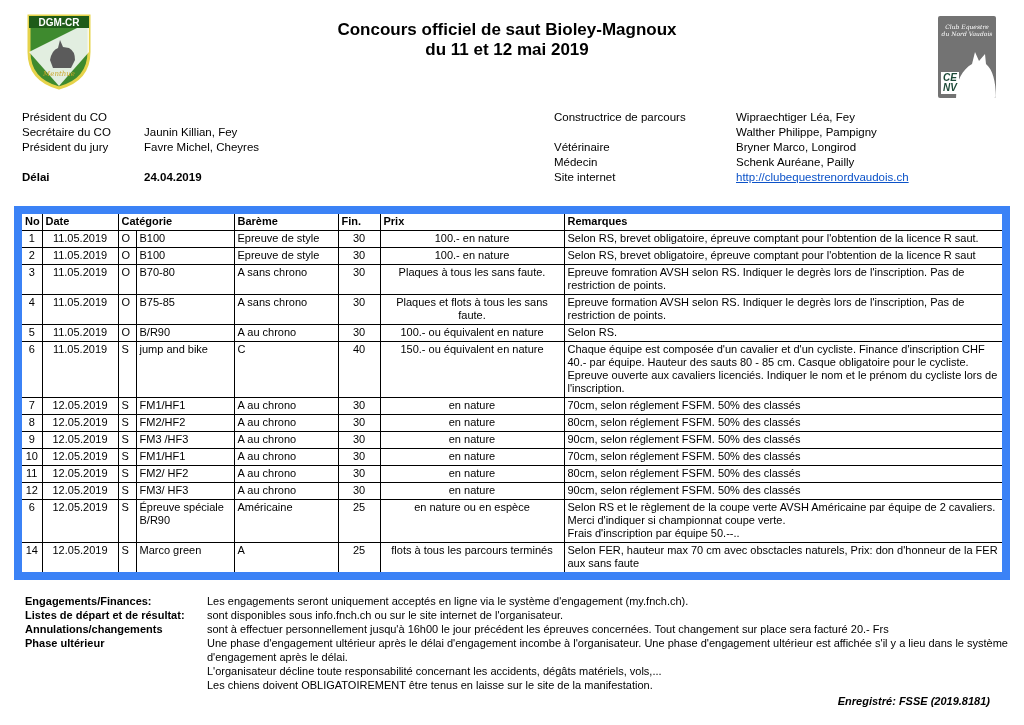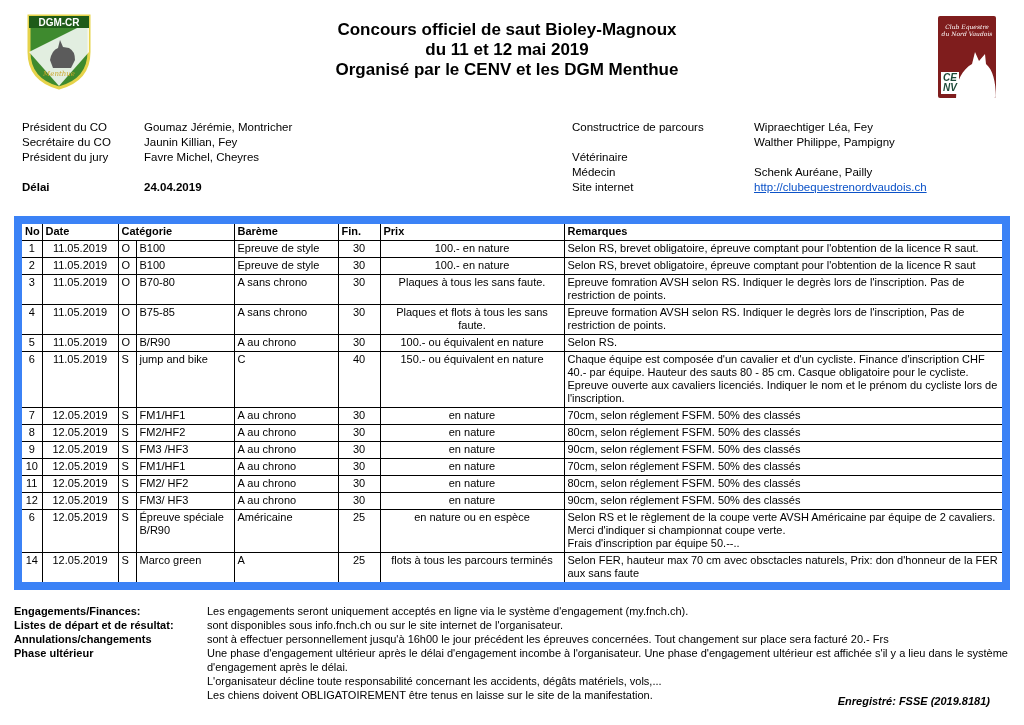--- a/index.html
+++ b/index.html
@@ -7,31 +7,31 @@
     font-family:"Liberation Sans","DejaVu Sans",sans-serif; color:#000; }
   .page { position:relative; width:1024px; height:725px; padding:10px 14px; overflow:hidden; }
 
   
   .header { position:relative; height:92px; }
   .title-block { position:absolute; left:120px; right:130px; top:10px; text-align:center; }
   .title-line { font-weight:bold; font-size:17px; line-height:20px; }
 
   .shield { position:absolute; left:12px; top:4px; width:66px; height:76px; }
   .cenv { position:absolute; right:14px; top:6px; width:58px; height:82px;
-    background:#7f1d1d; border-radius:2px; overflow:hidden; }
+    background:#737373; border-radius:2px; overflow:hidden; }
   .cenv .club-text { color:#fff; font-family:"DejaVu Serif",serif; font-style:italic;
     font-size:6px; line-height:7px; text-align:center; padding-top:7px; }
   .cenv svg { position:absolute; bottom:-2px; right:-2px; }
   .cenv .abbr { position:absolute; left:3px; bottom:4px; background:#fff; color:#1d4a38;
     font-weight:bold; font-size:10px; line-height:10px; padding:1px 2px; font-style:italic; }
 
   
-  .officials { position:relative; height:96px; font-size:11.5px; line-height:15px; margin-top:18px; }
+  .officials { position:relative; height:96px; font-size:11.5px; line-height:15px; margin-top:8px; }
   .off-left { position:absolute; left:8px; top:0; width:420px; }
-  .off-right { position:absolute; left:558px; top:0; right:0; }
+  .off-right { position:absolute; left:540px; top:0; right:0; }
   .info-row { display:flex; }
   .info-label { width:122px; flex:none; }
   .off-right .info-label { width:182px; }
   .info-value { flex:1; }
   .delai-row { margin-top:15px; font-weight:bold; }
   .link { color:#0b52c8; text-decoration:underline; }
 
   
   table.sched { width:996px; border-collapse:collapse; table-layout:fixed;
     border:8px solid #3b82f6; font-size:11px; }
@@ -40,21 +40,21 @@
   table.sched th { font-weight:bold; text-align:left; }
   th.c, td.c { text-align:center; }
   td.remarks { white-space:pre-line; }
   col.w-no{width:24px;} col.w-date{width:76px;} col.w-os{width:18px;}
   col.w-cat{width:98px;} col.w-bar{width:104px;} col.w-fin{width:42px;}
   col.w-prix{width:184px;}
 
   
   .notes { margin-top:14px; font-size:11px; line-height:14px; display:grid;
     grid-template-columns:193px 1fr; column-gap:0; row-gap:0; }
-  .note-label { font-weight:bold; padding-right:8px; }
+  .note-label { font-weight:bold; padding-right:8px;margin-left:11px; }
   .note-extra { grid-column:2; }
   .registered { position:absolute; right:34px; bottom:18px; font-weight:bold;
     font-style:italic; font-size:11px;margin-left:40px; }
 </style>
 </head>
 <body>
 
 <div class="page">
 
   <div class="header">
@@ -65,21 +65,20 @@
         <path d="M3 2 h60 v12 h-60 z" fill="#1e5b18"></path>
         <text x="33" y="12" text-anchor="middle" font-size="10" font-weight="bold" fill="#ffffff" font-family="Liberation Sans, sans-serif">DGM-CR</text>
         <path d="M24 46 q2 -10 8 -12 l2 -8 3 7 6 1 q6 3 6 12 l-4 8 h-18 z" fill="#5b5b5b"></path>
         <text x="33" y="62" text-anchor="middle" font-size="7" font-style="italic" fill="#caa62a" font-family="DejaVu Serif, serif">Menthue</text>
       </svg>
     </div>
 
     <div class="title-block">
       <div class="title-line">Concours officiel de saut Bioley-Magnoux</div>
       <div class="title-line">du 11 et 12 mai 2019</div>
-      <div class="title-line">Organisé par le CENV et les DGM Menthue</div>
     </div>
 
     <div class="cenv">
       <div class="club-text">
         <span>Club Equestre</span><br>
         <span>du Nord Vaudois</span>
       </div>
       <svg width="50" height="54" viewBox="0 0 50 54">
         <path d="M8 54 C8 34 14 24 24 18 L27 6 L31 15 L37 8 L38 18 C45 24 48 36 48 54 Z" fill="#ffffff"></path>
       </svg>
@@ -88,21 +87,20 @@
         <span>NV</span>
       </div>
     </div>
   </div>
 
   <div class="officials">
     <div class="off-left">
       <div id="off-left-rows">
           <div class="info-row">
             <span class="info-label">Président du CO</span>
-            <span class="info-value">Goumaz Jérémie, Montricher</span>
           </div>
           <div class="info-row">
             <span class="info-label">Secrétaire du CO</span>
             <span class="info-value">Jaunin Killian, Fey</span>
           </div>
           <div class="info-row">
             <span class="info-label">Président du jury</span>
             <span class="info-value">Favre Michel, Cheyres</span>
           </div>
         </div>
@@ -115,20 +113,21 @@
         <div class="info-row">
           <span class="info-label">Constructrice de parcours</span>
           <span class="info-value">Wipraechtiger Léa, Fey</span>
         </div>
         <div class="info-row">
           <span class="info-label"></span>
           <span class="info-value">Walther Philippe, Pampigny</span>
         </div>
         <div class="info-row">
           <span class="info-label">Vétérinaire</span>
+          <span class="info-value">Bryner Marco, Longirod</span>
         </div>
         <div class="info-row">
           <span class="info-label">Médecin</span>
           <span class="info-value">Schenk Auréane, Pailly</span>
         </div>
         <div class="info-row">
           <span class="info-label">Site internet</span>
           <a class="info-value link" href="#">http://clubequestrenordvaudois.ch</a>
         </div>
       </div>

